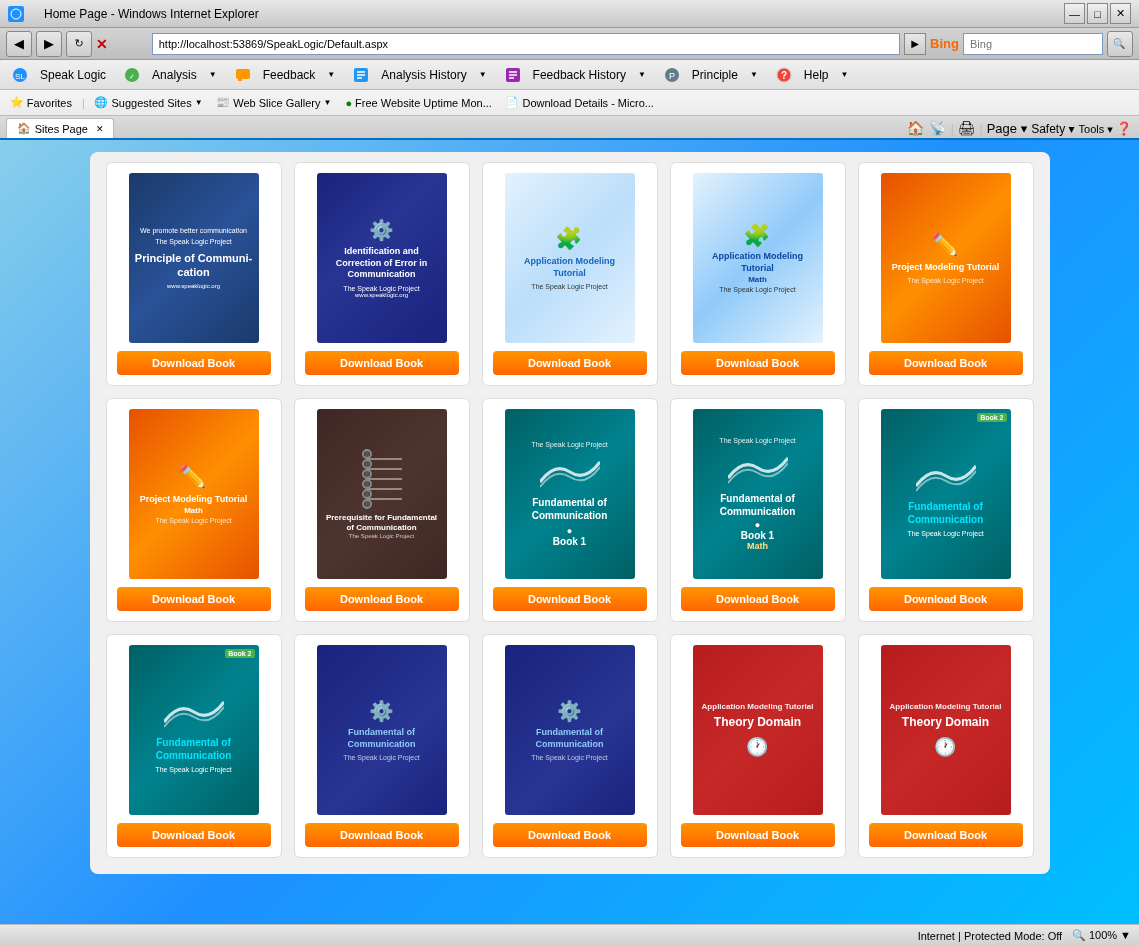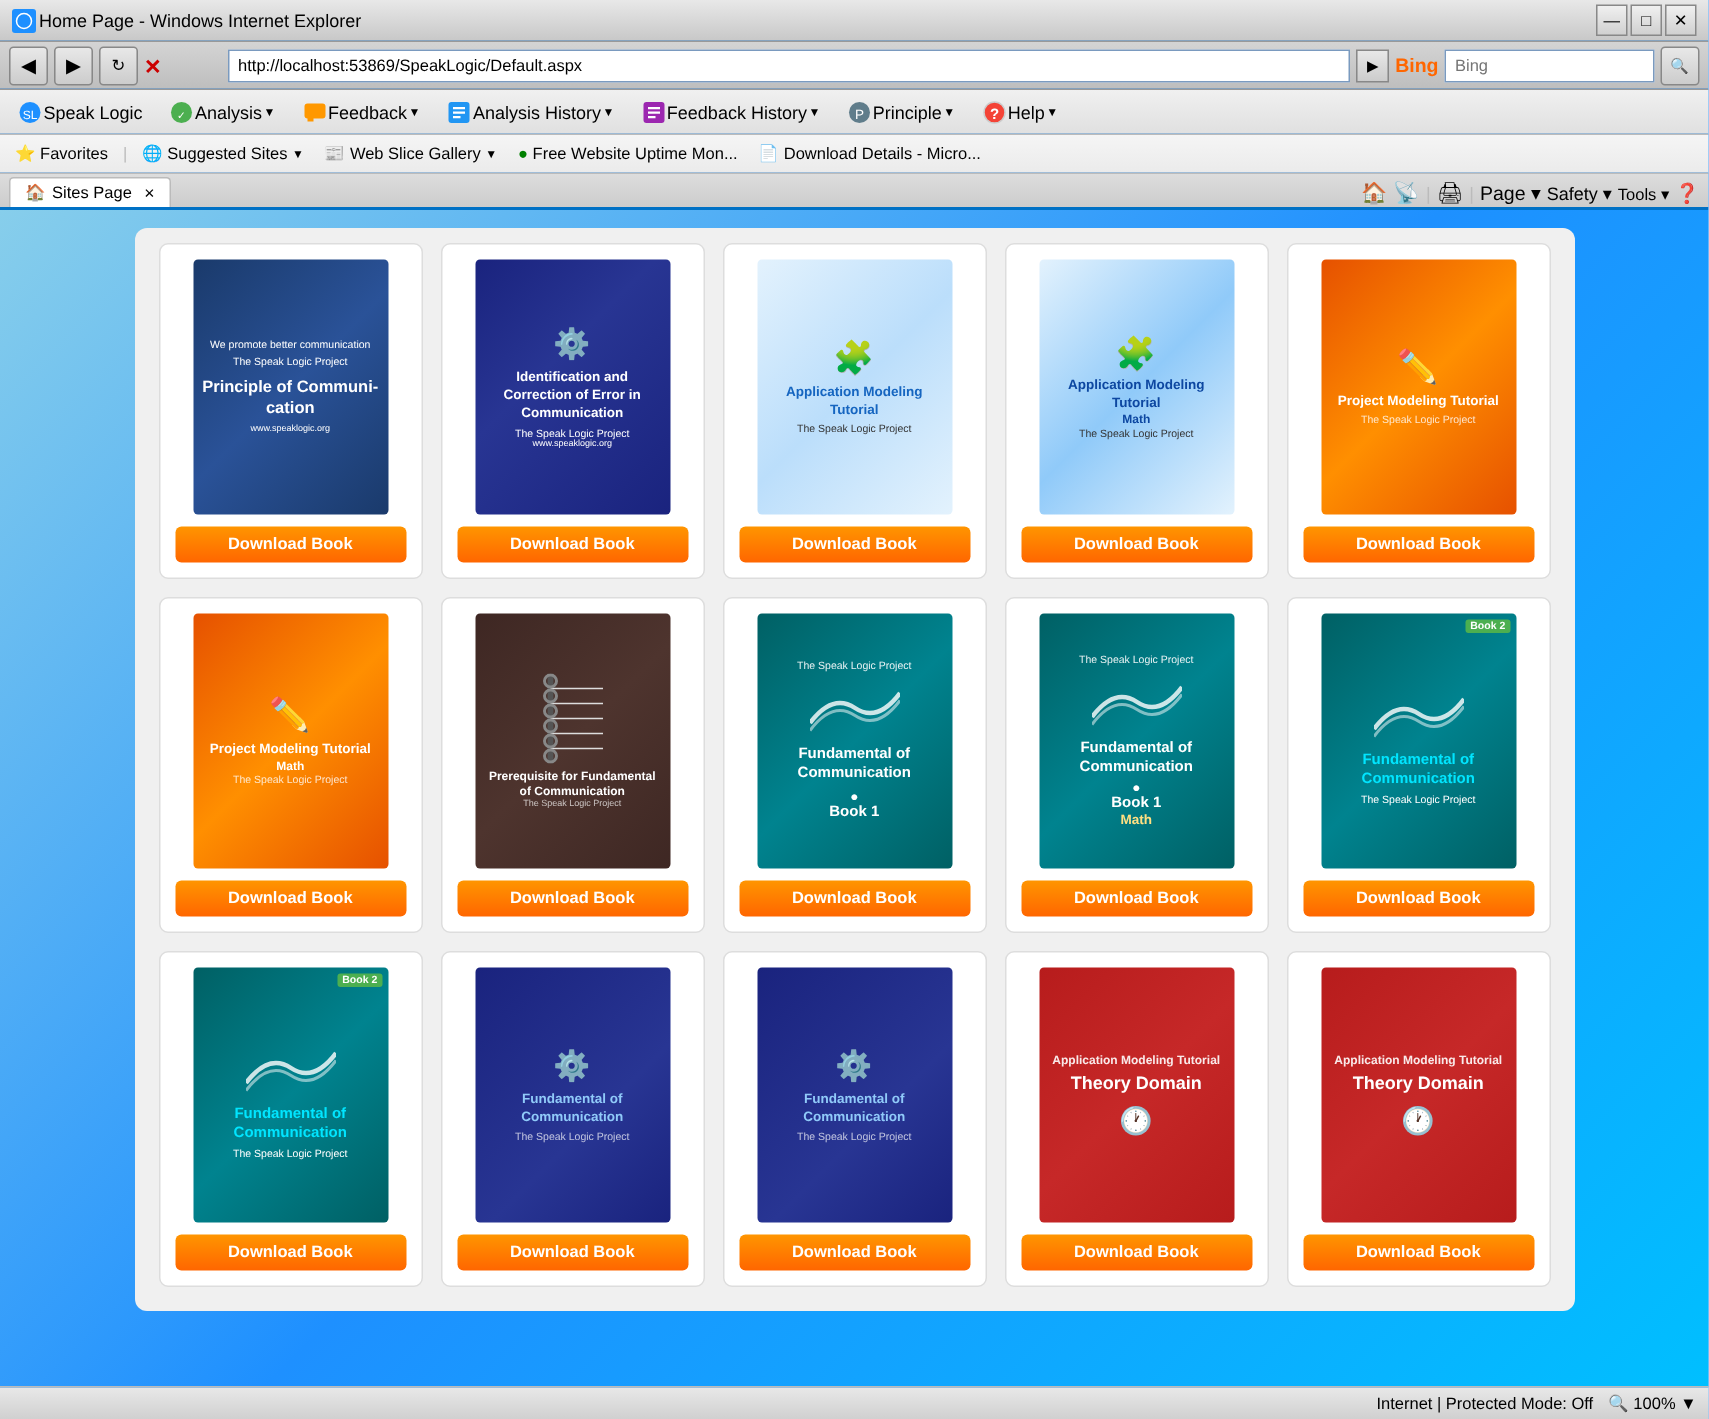--- a/index.html
+++ b/index.html
@@ -8,21 +8,21 @@
     
     .title-bar {
       background: linear-gradient(to bottom, #e8e8e8, #c8c8c8);
       height: 28px;
       display: flex;
       align-items: center;
       padding: 0 8px;
       border-bottom: 1px solid #999;
       justify-content: space-between;
     }
-    .title-bar-left { display: flex; align-items: center; gap: 2px; font-size: 12px; }
+    .title-bar-left { display: flex; align-items: center; gap: 20px; font-size: 12px; }
     .title-bar-icon { width: 16px; height: 16px; background: #1e90ff; border-radius: 2px; display: inline-flex; align-items: center; justify-content: center; }
     .title-bar-controls { display: flex; gap: 2px; }
     .title-btn { width: 21px; height: 21px; display: flex; align-items: center; justify-content: center; border: 1px solid #888; background: linear-gradient(to bottom, #f0f0f0, #d0d0d0); cursor: pointer; font-size: 11px; }
 
     
     .address-bar {
       background: linear-gradient(to bottom, #d4d4d4, #bebebe);
       height: 32px;
       display: flex;
       align-items: center;
@@ -42,21 +42,21 @@
       height: 30px;
       display: flex;
       align-items: center;
       padding: 0 4px;
       gap: 2px;
       border-bottom: 1px solid #bbb;
     }
     .menu-item {
       display: flex;
       align-items: center;
-      gap: 1px;
+      gap: 12px;
       padding: 3px 8px;
       cursor: pointer;
       border-radius: 3px;
       font-size: 12px;
       white-space: nowrap;
     }
     .dropdown-arrow { font-size: 8px; }
 
     
     .favorites-bar {

